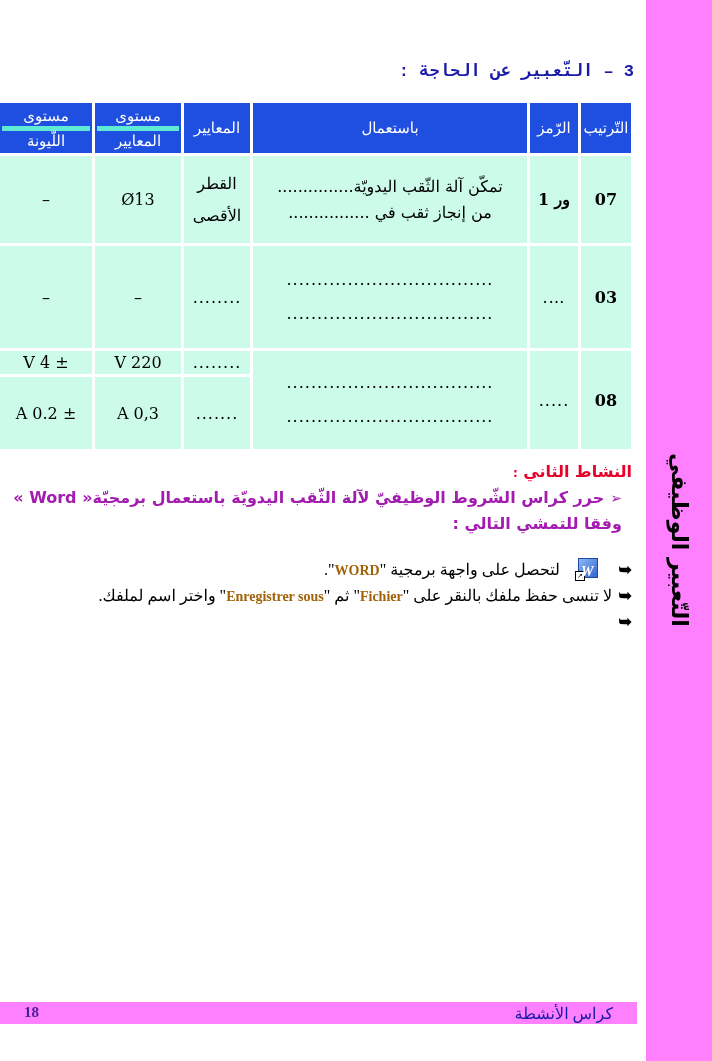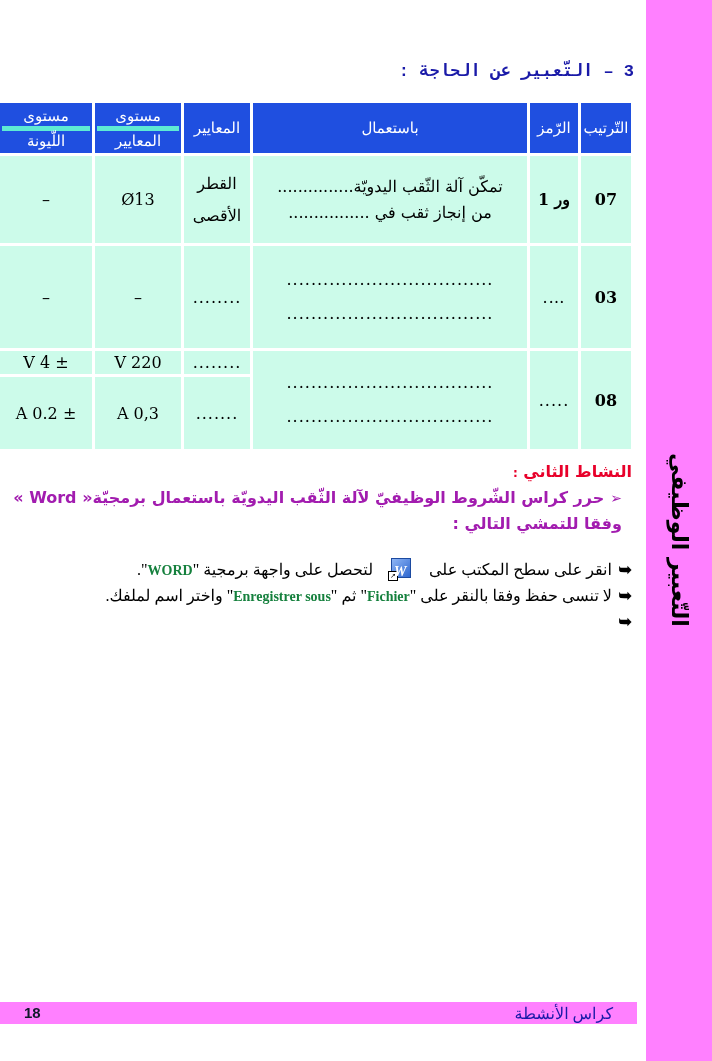--- a/index.html
+++ b/index.html
@@ -28,31 +28,31 @@
   .activity { position:absolute; right:80px; top:462px; width:620px; direction:rtl;
     font-family:"DejaVu Sans", sans-serif; }
   .activity-title { font-weight:bold; color:#e8002a; font-size:16px; }
   .activity-title .colon { color:#e8002a; font-size:12px; }
   .task { font-weight:bold; font-size:16px; color:#a21caf; margin-top:4px; line-height:26px; padding-right:10px; }
   .task .bullet { font-size:14px; margin-left:6px; }
   .steps { position:absolute; right:80px; top:557px; width:630px; direction:rtl;
     font-family:"Liberation Serif", serif; font-size:16px; color:#000; line-height:25px; }
   .step { position:relative; padding-right:20px; }
   .step .arrow { position:absolute; right:0; top:0; font-weight:bold; }
-  .blue { color:#15803d; font-weight:bold; font-size:14px; }
+  .blue { color:#a16207; font-weight:bold; font-size:14px; }
   .word-icon { display:inline-block; width:18px; height:18px; vertical-align:-3px; margin:0 14px;
     background:linear-gradient(135deg,#8fb6f5,#2e67d0); border:1px solid #1c4aa0; position:relative; }
   .word-icon::after { content:"W"; position:absolute; left:2px; top:0; font-style:italic; font-weight:bold;
     color:#fff; font-size:14px; font-family:"Liberation Serif", serif; }
   .word-icon .shortcut { position:absolute; left:-4px; bottom:-4px; width:8px; height:8px; background:#fff;
     border:1px solid #000; font-size:7px; line-height:8px; text-align:center; }
 
   .footer { position:absolute; left:0; top:1002px; width:637px; height:22px; background:#ff80ff; }
-  .footer .page { position:absolute; left:24px; top:2px; font-weight:bold; font-size:15px; color:#0f172a;
-    font-family:Liberation Sans, sans-serif; }
+  .footer .page { position:absolute; left:24px; top:2px; font-weight:bold; font-size:15px; color:#4c1d95;
+    font-family:Liberation Serif, serif; }
   .footer .label { position:absolute; right:24px; top:2px; font-size:16px; color:#1a1aa8; direction:rtl;
     font-family:"Liberation Serif", serif; }
 </style>
 </head>
 <body>
 
 <div class="side-band"></div>
 <div class="side-title">
   <span>التّعبير الوظيفي</span>
 </div>
@@ -125,27 +125,26 @@
     <span class="colon">:</span>
   </div>
   <div class="task">
     <span class="bullet">➢</span><span>حرر كراس الشّروط الوظيفيّ لآلة الثّقب اليدويّة باستعمال برمجيّة« Word » وفقا للتمشي التالي :</span>
   </div>
 </div>
 
 <div class="steps">
   <div class="step">
     <span class="arrow">➥</span>
-    <span>انقر على سطح المكتب على</span>
     <span class="word-icon"><span class="shortcut">↗</span></span>
     <span>لتحصل على واجهة برمجية "</span><span class="blue">WORD</span><span>".</span>
   </div>
   <div class="step">
     <span class="arrow">➥</span>
-    <span>لا تنسى حفظ وفقا بالنقر على "</span><span class="blue">Fichier</span><span>" ثم "</span><span class="blue">Enregistrer sous</span><span>" واختر اسم لملفك.</span>
+    <span>لا تنسى حفظ ملفك بالنقر على "</span><span class="blue">Fichier</span><span>" ثم "</span><span class="blue">Enregistrer sous</span><span>" واختر اسم لملفك.</span>
   </div>
   <div class="step">
     <span class="arrow">➥</span>
   </div>
 </div>
 
 <div class="footer">
   <span class="page">18</span>
   <span class="label">كراس الأنشطة</span>
 </div>

